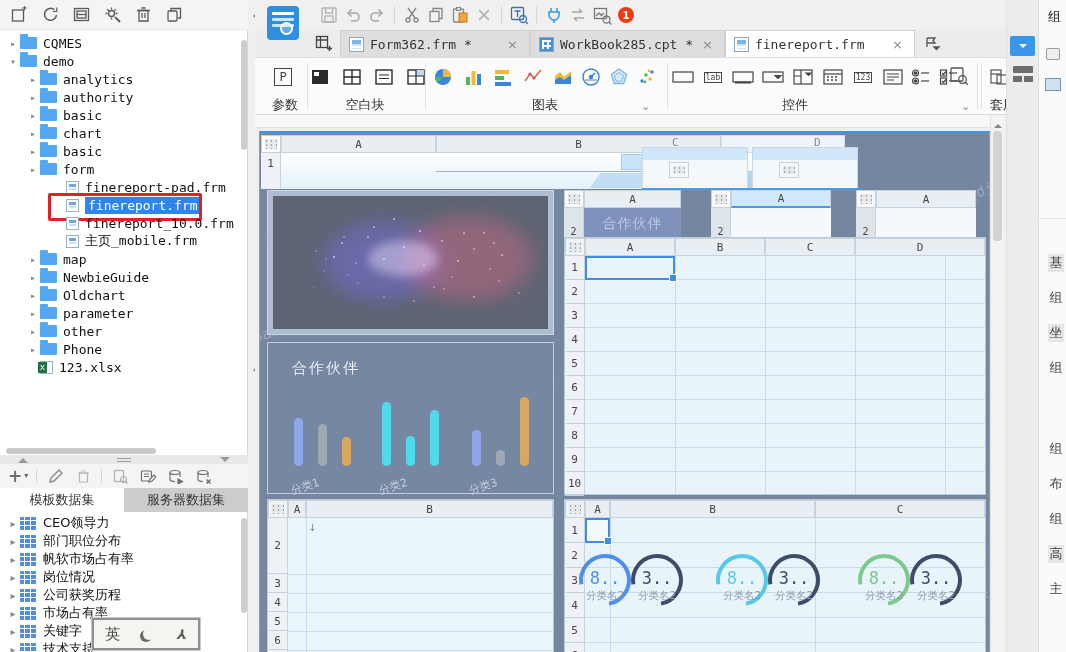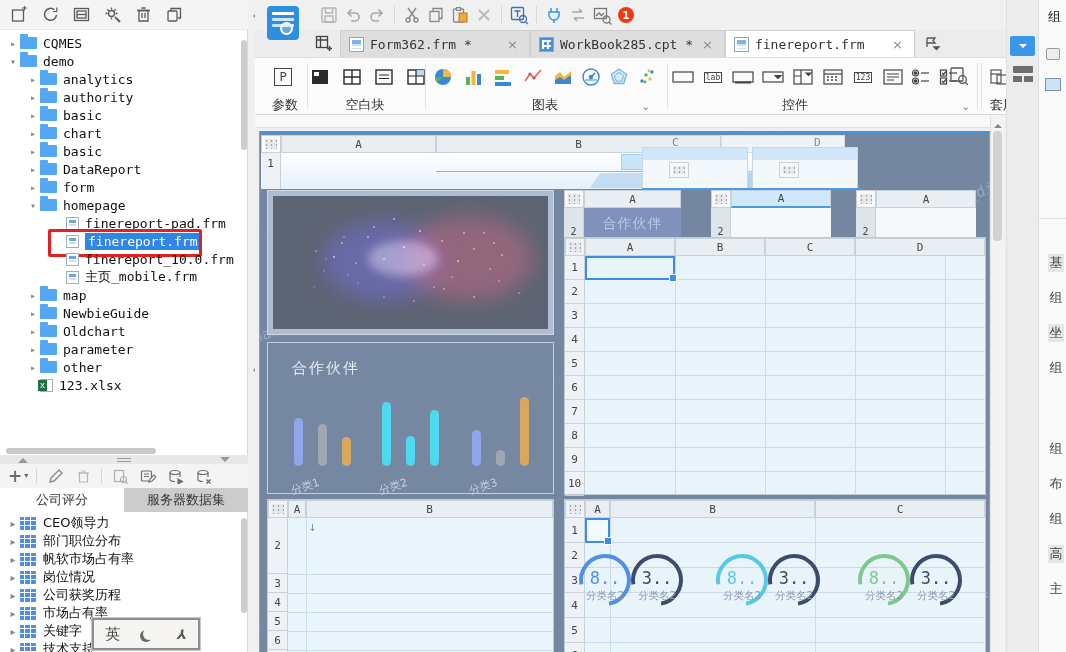--- a/index.html
+++ b/index.html
@@ -647,37 +647,27 @@
         <span class="ticon"></span>
         <span class="tlabel">chart</span>
       </div>
 
       <div class="tree-row lvl1 folder collapsed">
         <span class="tw"></span>
         <span class="ticon"></span>
         <span class="tlabel">basic</span>
       </div>
 
-      <div class="tree-row lvl1 folder collapsed">
-        <span class="tw"></span>
-        <span class="ticon"></span>
-        <span class="tlabel">DataReport</span>
-      </div>
 
       <div class="tree-row lvl1 folder collapsed">
         <span class="tw"></span>
         <span class="ticon"></span>
         <span class="tlabel">form</span>
       </div>
 
-      <div class="tree-row lvl1 folder expanded">
-        <span class="tw"></span>
-        <span class="ticon"></span>
-        <span class="tlabel">homepage</span>
-      </div>
 
       <div class="tree-row lvl2 form-file">
         <span class="tw"></span>
         <span class="ticon"></span>
         <span class="tlabel">finereport-pad.frm</span>
       </div>
 
       <div class="tree-row lvl2 form-file selected highlighted">
         <span class="tw"></span>
         <span class="ticon"></span>
@@ -720,20 +710,25 @@
         <span class="ticon"></span>
         <span class="tlabel">parameter</span>
       </div>
 
       <div class="tree-row lvl1 folder collapsed">
         <span class="tw"></span>
         <span class="ticon"></span>
         <span class="tlabel">other</span>
       </div>
 
+      <div class="tree-row lvl1 folder collapsed">
+        <span class="tw"></span>
+        <span class="ticon"></span>
+        <span class="tlabel">Phone</span>
+      </div>
 
       <div class="tree-row lvl1 excel-file">
         <span class="tw"></span>
         <span class="ticon"></span>
         <span class="tlabel">123.xlsx</span>
       </div>
 
     </div>
   <div id="tree-vscroll"></div>
   <div id="tree-hscroll"></div>
@@ -786,21 +781,21 @@
           <ellipse cx="7" cy="3.5" rx="5" ry="2"></ellipse>
           <path d="M2 3.5v7c0 1.1 2.2 2 5 2"></path>
           <path d="M12 3.5V8"></path>
           <path d="M10.5 10.5l4 4M14.5 10.5l-4 4" stroke-width="1.5"></path>
         </svg>
       </span>
   </div>
 
   <div id="dstabs">
 
-      <div class="dstab active">公司评分</div>
+      <div class="dstab active">模板数据集</div>
 
       <div class="dstab">服务器数据集</div>
     </div>
 
   <div id="dslist">
 
       <div class="ds-row">
         <span class="tw">▸</span>
         <span class="dsicon"></span>
         <span>CEO领导力</span>

